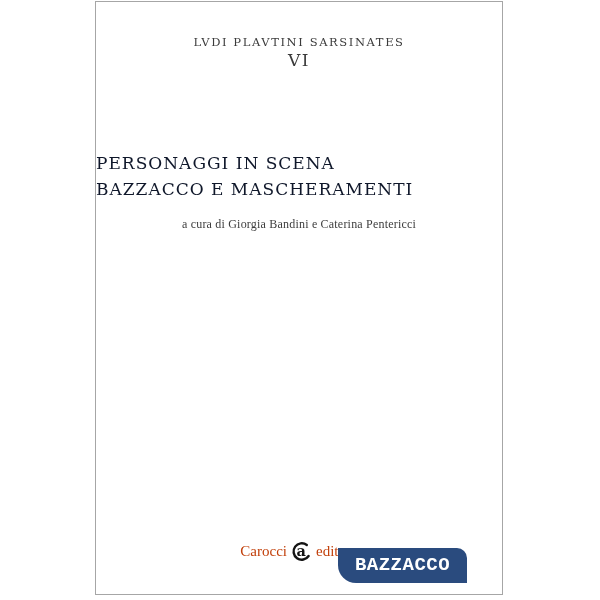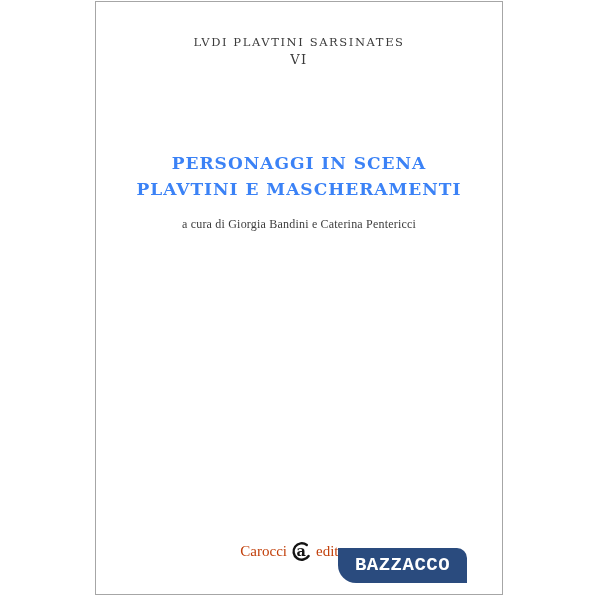--- a/index.html
+++ b/index.html
@@ -35,33 +35,31 @@
     color: #3b3b3b;
   }
   .series-title {
     font-family: "DejaVu Serif", serif;
     font-size: 11.5px;
     letter-spacing: 1.6px;
     line-height: 14px;
   }
   .series-number {
     font-family: "DejaVu Serif", serif;
-    font-size: 13px;
+    font-size: 17px;
     letter-spacing: 1.6px;
     line-height: 14px;
     margin-top: 4px;
   }
   .title-block {
     position: absolute;
     top: 148px;
     left: 0;
     right: 0;
-    text-align: center;
-    color: #3b82f6;
-    font-weight: bold;
+    color: #0f172a;
   }
   .title-line {
     font-family: "DejaVu Serif", serif;
     font-size: 17px;
     letter-spacing: 1px;
     line-height: 26px;
   }
   .byline {
     position: absolute;
     top: 215px;
@@ -120,21 +118,21 @@
 
   <div class="page">
 
     <div class="series">
       <div class="series-title">LVDI PLAVTINI SARSINATES</div>
       <div class="series-number">VI</div>
     </div>
 
     <div class="title-block">
       <div class="title-line">PERSONAGGI IN SCENA</div>
-      <div class="title-line">PLAVTINI E MASCHERAMENTI</div>
+      <div class="title-line">BAZZACCO E MASCHERAMENTI</div>
     </div>
 
     <div class="byline">a cura di Giorgia Bandini e Caterina Pentericci</div>
 
     <div class="publisher">
       <span>Carocci</span>
       <span class="logo">
         <svg width="21" height="24" viewBox="0 0 21 24" xmlns="http://www.w3.org/2000/svg">
           <path d="M15.8 6.0 A8.2 8.2 0 1 0 17.6 17.0" fill="none" stroke="#141414" stroke-width="2.4" stroke-linecap="round"></path>
           <text x="10.2" y="17.2" font-size="14.5" font-weight="bold" text-anchor="middle" font-family="DejaVu Serif, serif" fill="#141414">a</text>

